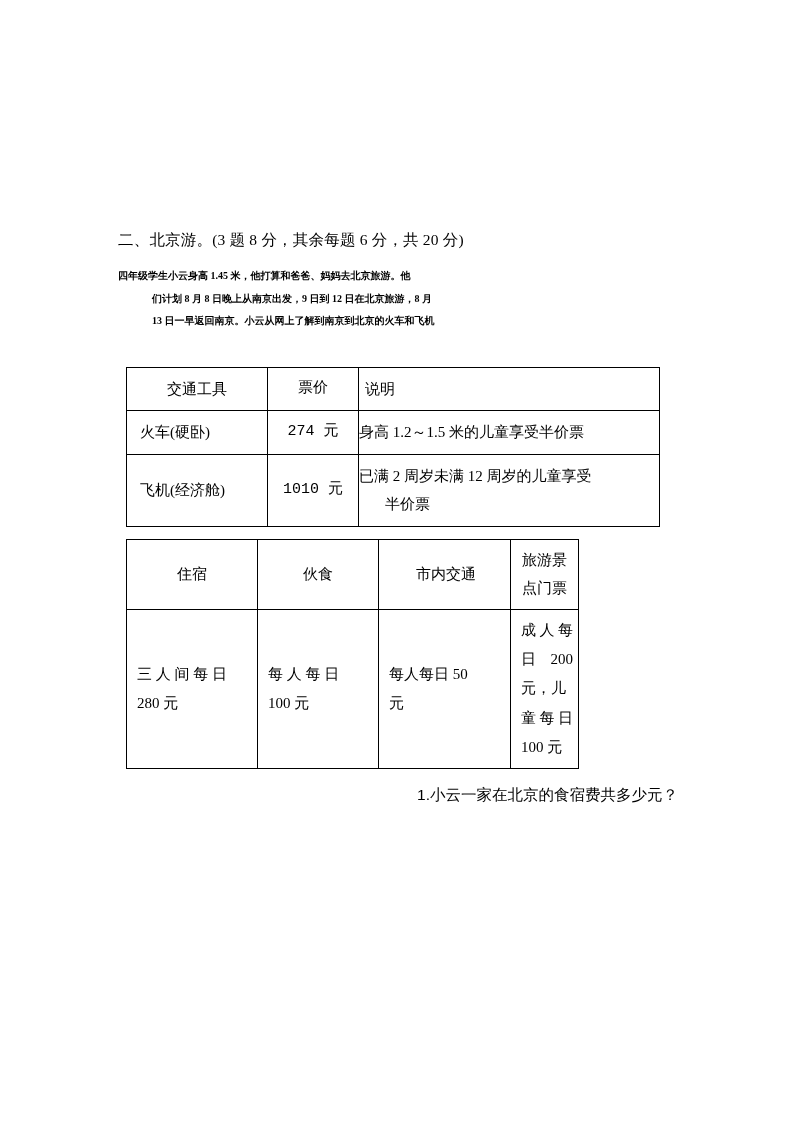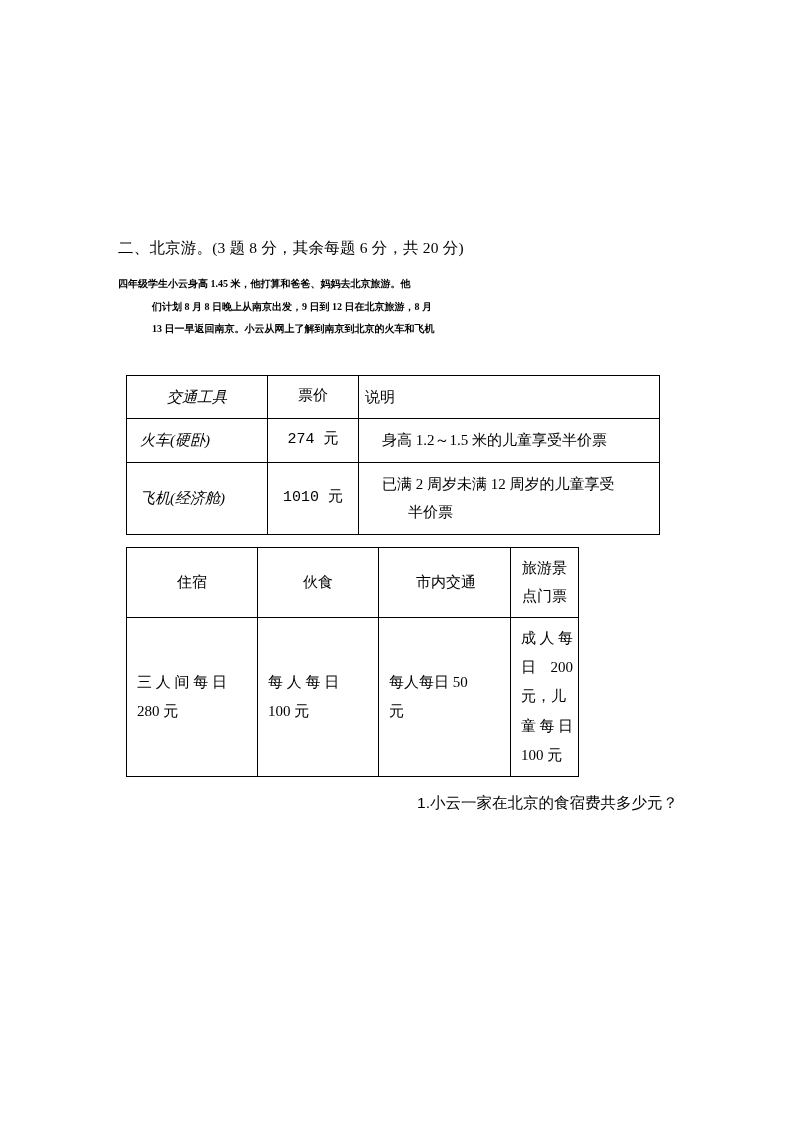--- a/index.html
+++ b/index.html
@@ -20,21 +20,21 @@
     left: 0;
     top: 0;
     width: 793px;
     height: 1122px;
     box-sizing: border-box;
     padding: 0;
   }
   .content {
     position: absolute;
     left: 118px;
-    top: 236px;
+    top: 228px;
     width: 560px;
   }
   .heading {
     font-size: 15.5px;
     line-height: 1.5;
     margin-bottom: 14px;
     letter-spacing: 0.2px;
   }
   .para {
     font-size: 10px;
@@ -59,24 +59,24 @@
   }
   table.tbl td {
     border: 1px solid #000;
     padding: 7px 6px;
     text-align: center;
     vertical-align: middle;
     line-height: 1.9;
   }
   
   #tbl-fare { width: 534px; margin-left: 8px; }
-  #tbl-fare td.c0 { width: 128px; text-align: left; padding-left: 13px; font-style: italic; }
+  #tbl-fare td.c0 { width: 128px; text-align: left; padding-left: 13px; }
   #tbl-fare td.c0.hd { text-align: center; padding-left: 6px; }
   #tbl-fare td.c1 { width: 78px; font-family: Liberation Mono, monospace; }
-  #tbl-fare td.c2 { text-align: left; padding-left: 23px; }
+  #tbl-fare td.c2 { text-align: left; padding-left: 0; }
   #tbl-fare td.c2.hd { padding-left: 6px; }
   #tbl-fare td.two-line {
     text-align: left;
   }
   #tbl-fare .wrapline {
     display: block;
   }
   #tbl-fare .wrapline.ind {
     padding-left: 26px;
   }

